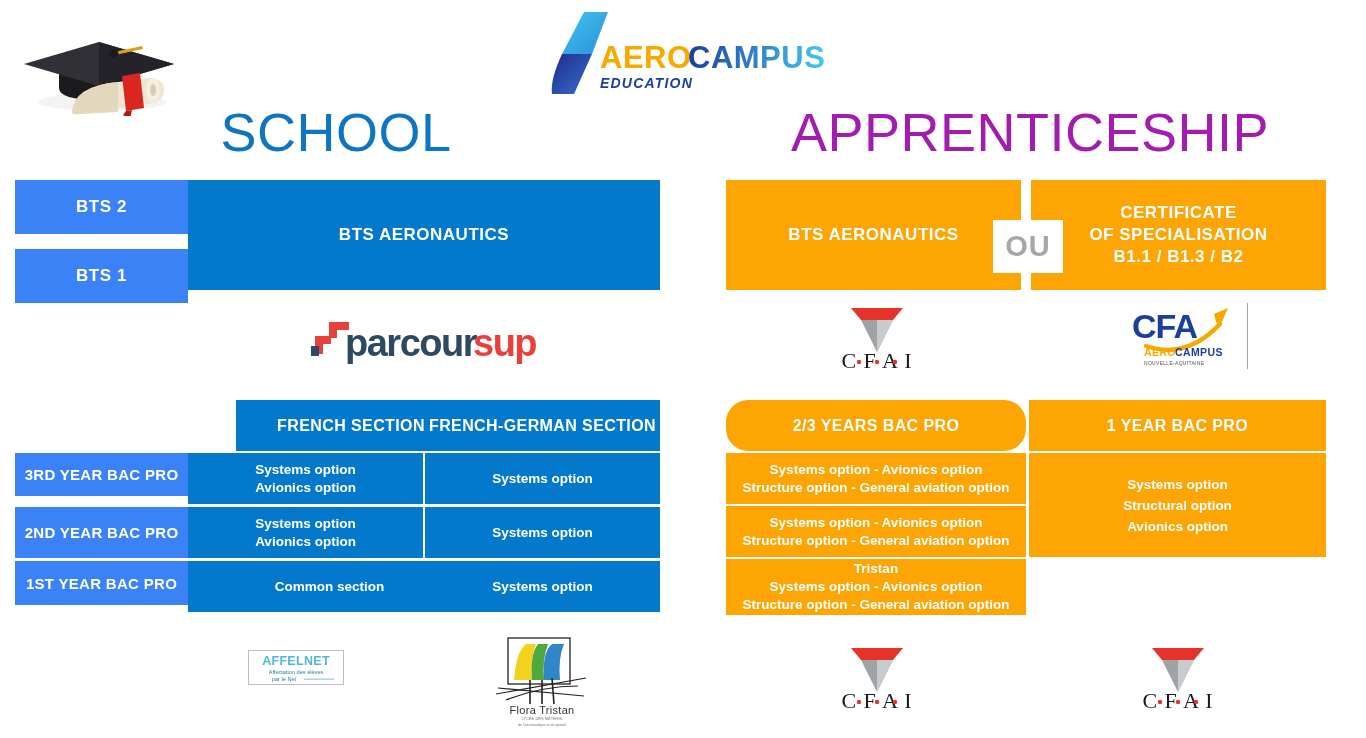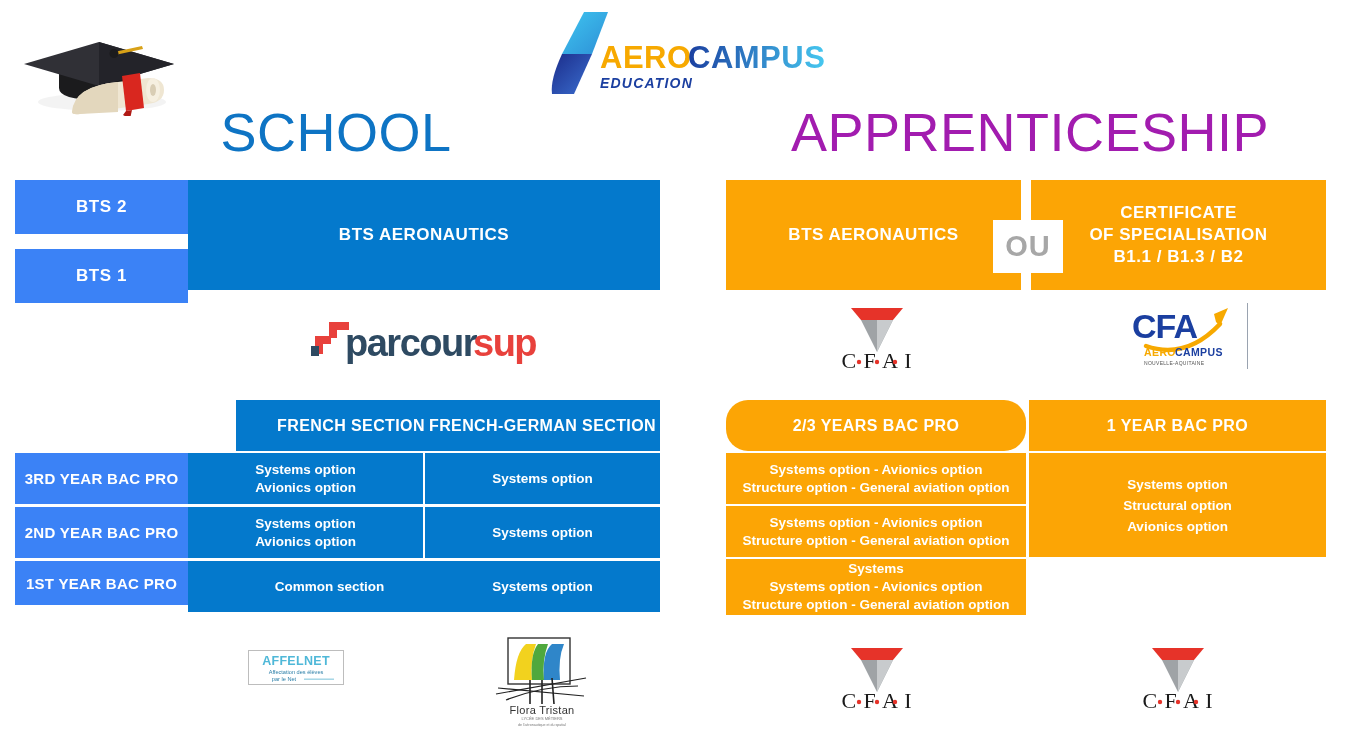--- a/index.html
+++ b/index.html
@@ -78,21 +78,21 @@
   
   .affelnet-logo { position: absolute; left: 248px; top: 650px; width: 96px; height: 35px; }
   .flora-logo { position: absolute; left: 486px; top: 634px; width: 112px; height: 100px; }
   .cfai-logo-2 { position: absolute; left: 823px; top: 640px; width: 108px; height: 72px; }
   .cfai-logo-3 { position: absolute; left: 1124px; top: 640px; width: 108px; height: 72px; }
 
   
   #t-left-h1 { left: 188px; top: 400px; width: 230px; height: 51px; font-size: 16px; line-height: 19px; letter-spacing: .4px; margin-left: 48px; }
   #t-left-h2 { left: 425px; top: 400px; width: 235px; height: 51px; font-size: 16px; line-height: 19px; letter-spacing: .4px; }
 
-  #t-left-r1l { left: 15px;  top: 453px; width: 173px; height: 51px; font-size: 15px; letter-spacing: .3px; }
+  #t-left-r1l { left: 15px;  top: 453px; width: 173px; height: 43px; font-size: 15px; letter-spacing: .3px; }
   #t-left-r1a { left: 188px; top: 453px; width: 235px; height: 51px; font-size: 13.5px; line-height: 18px; }
   #t-left-r1b { left: 425px; top: 453px; width: 235px; height: 51px; font-size: 13.5px; line-height: 18px; }
 
   #t-left-r2l { left: 15px;  top: 507px; width: 173px; height: 51px; font-size: 15px; letter-spacing: .3px; }
   #t-left-r2a { left: 188px; top: 507px; width: 235px; height: 51px; font-size: 13.5px; line-height: 18px; }
   #t-left-r2b { left: 425px; top: 507px; width: 235px; height: 51px; font-size: 13.5px; line-height: 18px; }
 
   #t-left-r3l { left: 15px;  top: 561px; width: 173px; height: 44px; font-size: 15px; letter-spacing: .3px; }
   #t-left-r3a { left: 188px; top: 561px; width: 265px; height: 51px; font-size: 13.5px; line-height: 18px; padding-left: 18px; }
   #t-left-r3b { left: 425px; top: 561px; width: 235px; height: 51px; font-size: 13.5px; line-height: 18px; }
@@ -248,21 +248,21 @@
     </div>
   </div>
   <div class="block orange" id="t-right-r2">
     <div>
       <span class="multiline">Systems option - Avionics option</span>
       <span class="multiline">Structure option - General aviation option</span>
     </div>
   </div>
   <div class="block orange" id="t-right-r3">
     <div>
-      <span class="multiline">Systems</span>
+      <span class="multiline">Tristan</span>
       <span class="multiline">Systems option - Avionics option</span>
       <span class="multiline">Structure option - General aviation option</span>
     </div>
   </div>
   <div class="block orange" id="t-right-merged">
     <div>
       <span class="multiline">Systems option</span>
       <span class="multiline">Structural option</span>
       <span class="multiline">Avionics option</span>
     </div>

